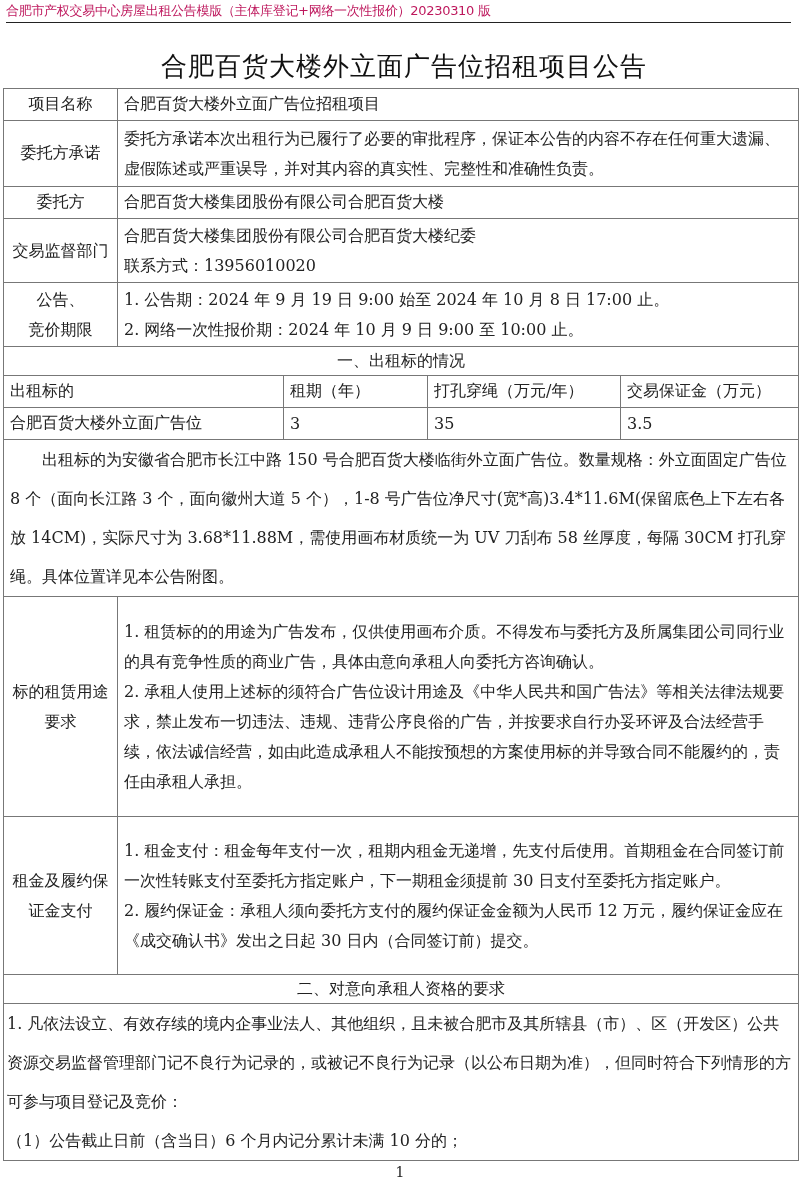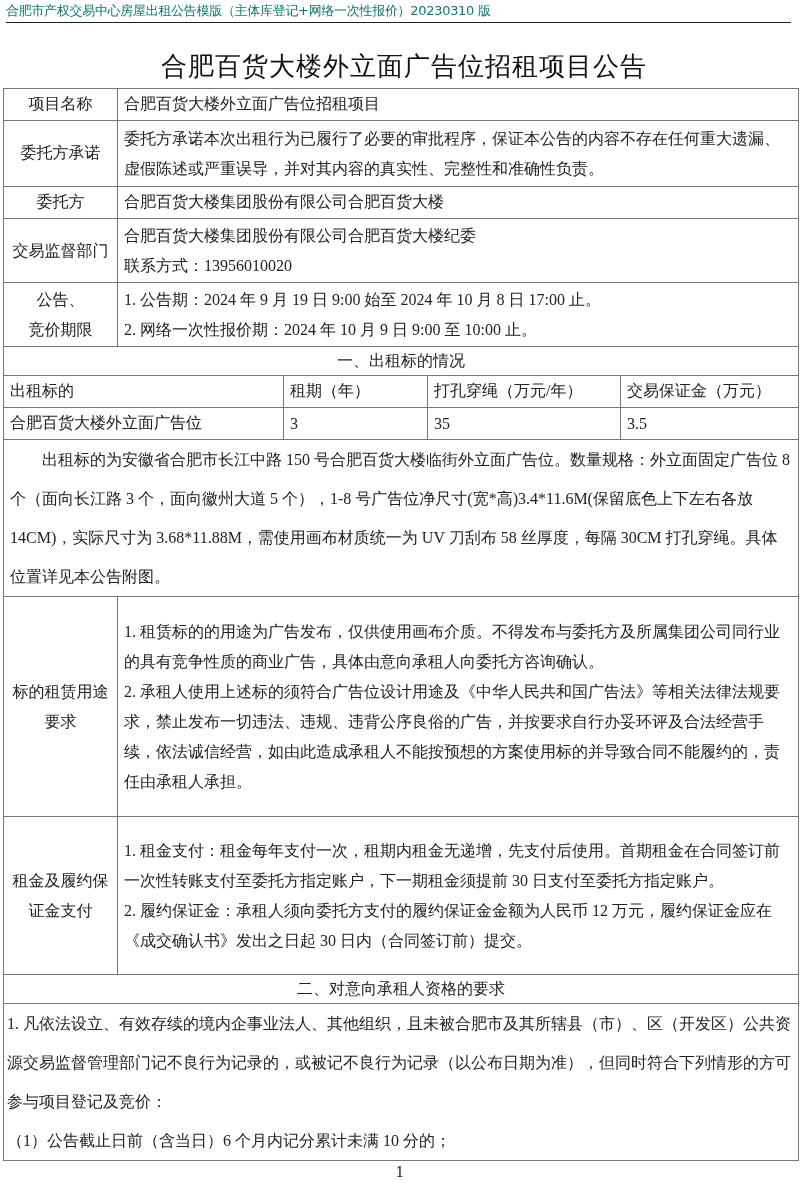--- a/index.html
+++ b/index.html
@@ -4,33 +4,33 @@
 <style>
   html, body { margin:0; padding:0; background:#ffffff; }
   body {
     width:800px; height:1183px; position:relative; overflow:hidden;
     font-family: "DejaVu Serif", "Liberation Serif", serif;
     color:#222;
   }
   .hdr {
     position:absolute; left:6px; top:2px; width:785px; height:20px;
     border-bottom:1.5px solid #222;
-    font-size:13px; color:#0f766e; line-height:18px; white-space:nowrap;
+    font-size:13px; color:#be185d; line-height:18px; white-space:nowrap;
     font-family:"DejaVu Sans", "Liberation Sans", sans-serif;
     letter-spacing:-0.3px;
   }
   .title {
     position:absolute; left:4px; top:44px; width:800px; text-align:center;
     font-size:26px; line-height:44px; color:#111; letter-spacing:1px;
     font-family:"DejaVu Sans", "Liberation Sans", sans-serif; font-weight:normal;
   }
   table.main {
     position:absolute; left:3px; top:88px; width:795px;
     border-collapse:collapse; table-layout:fixed;
-    font-size:16px; color:#222;font-family:Liberation Serif, serif;
+    font-size:16px; color:#222;
   }
   table.main td {
     border:1px solid #777; padding:0 6px; vertical-align:middle;
   }
   .lbl { text-align:center; width:104px; padding:0 3px !important; }
   .ctr { text-align:left; }
   .p { line-height:30px; }
   .p2 { line-height:39px; }
   .indent { text-indent:2em; }
   .sec { text-align:center; height:28px; }

